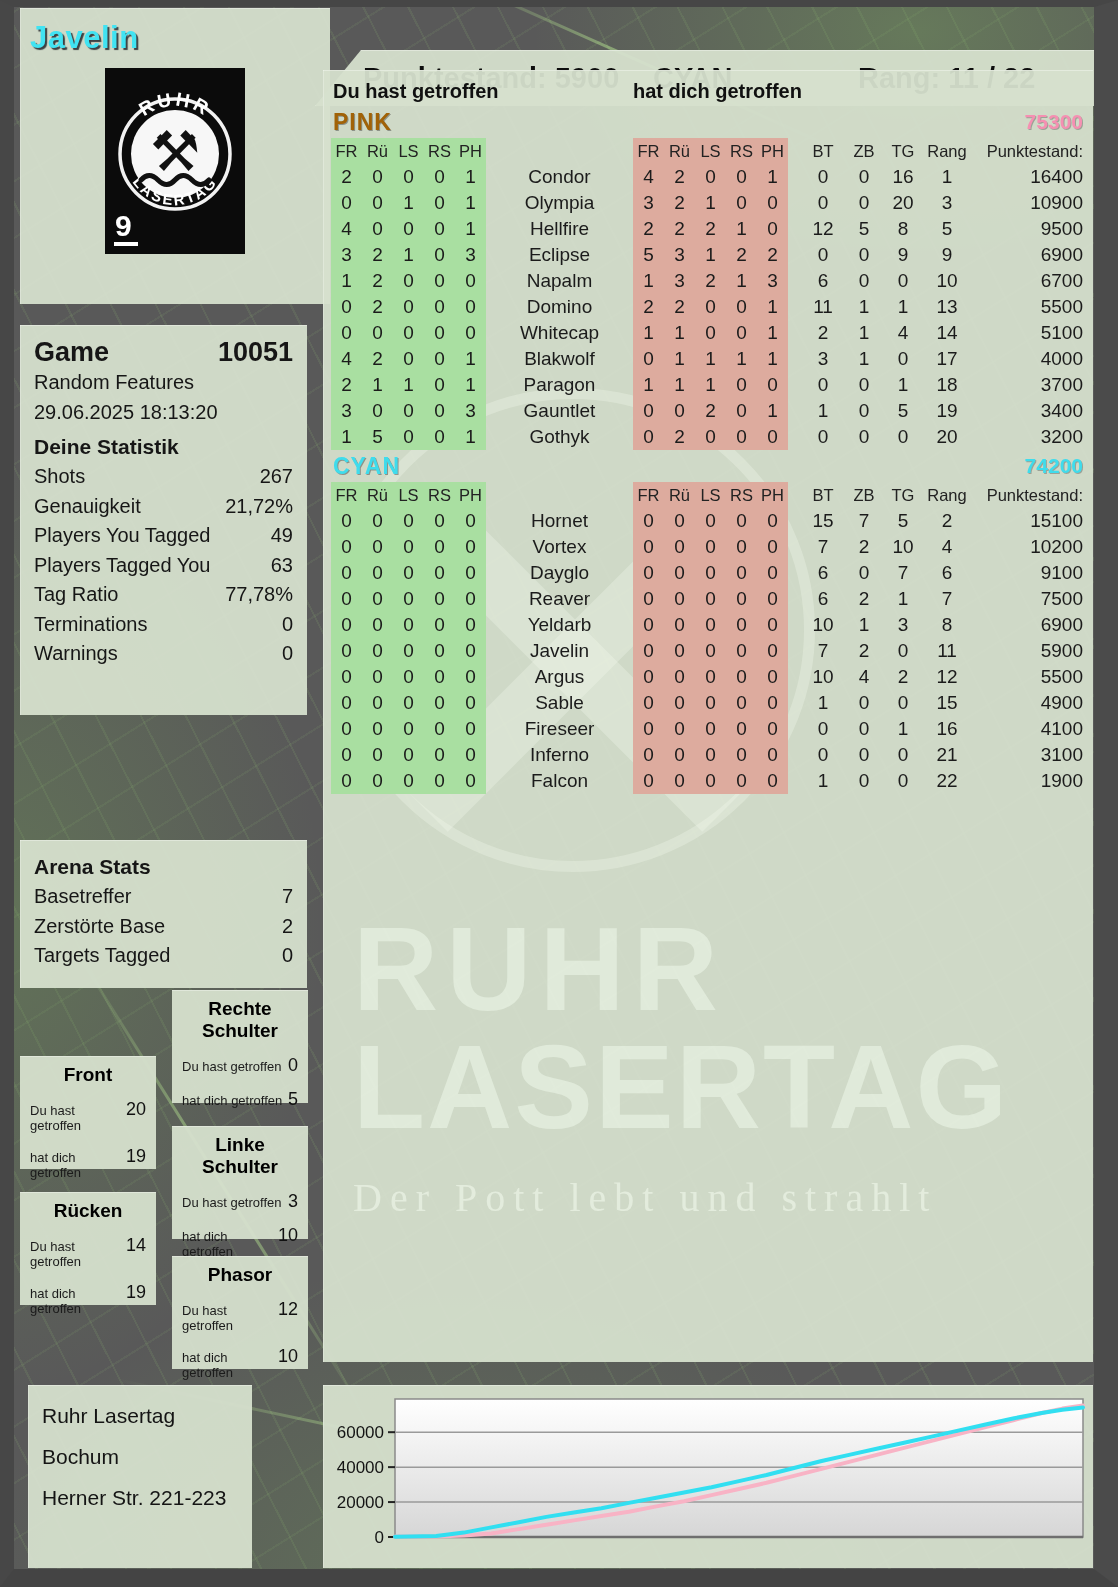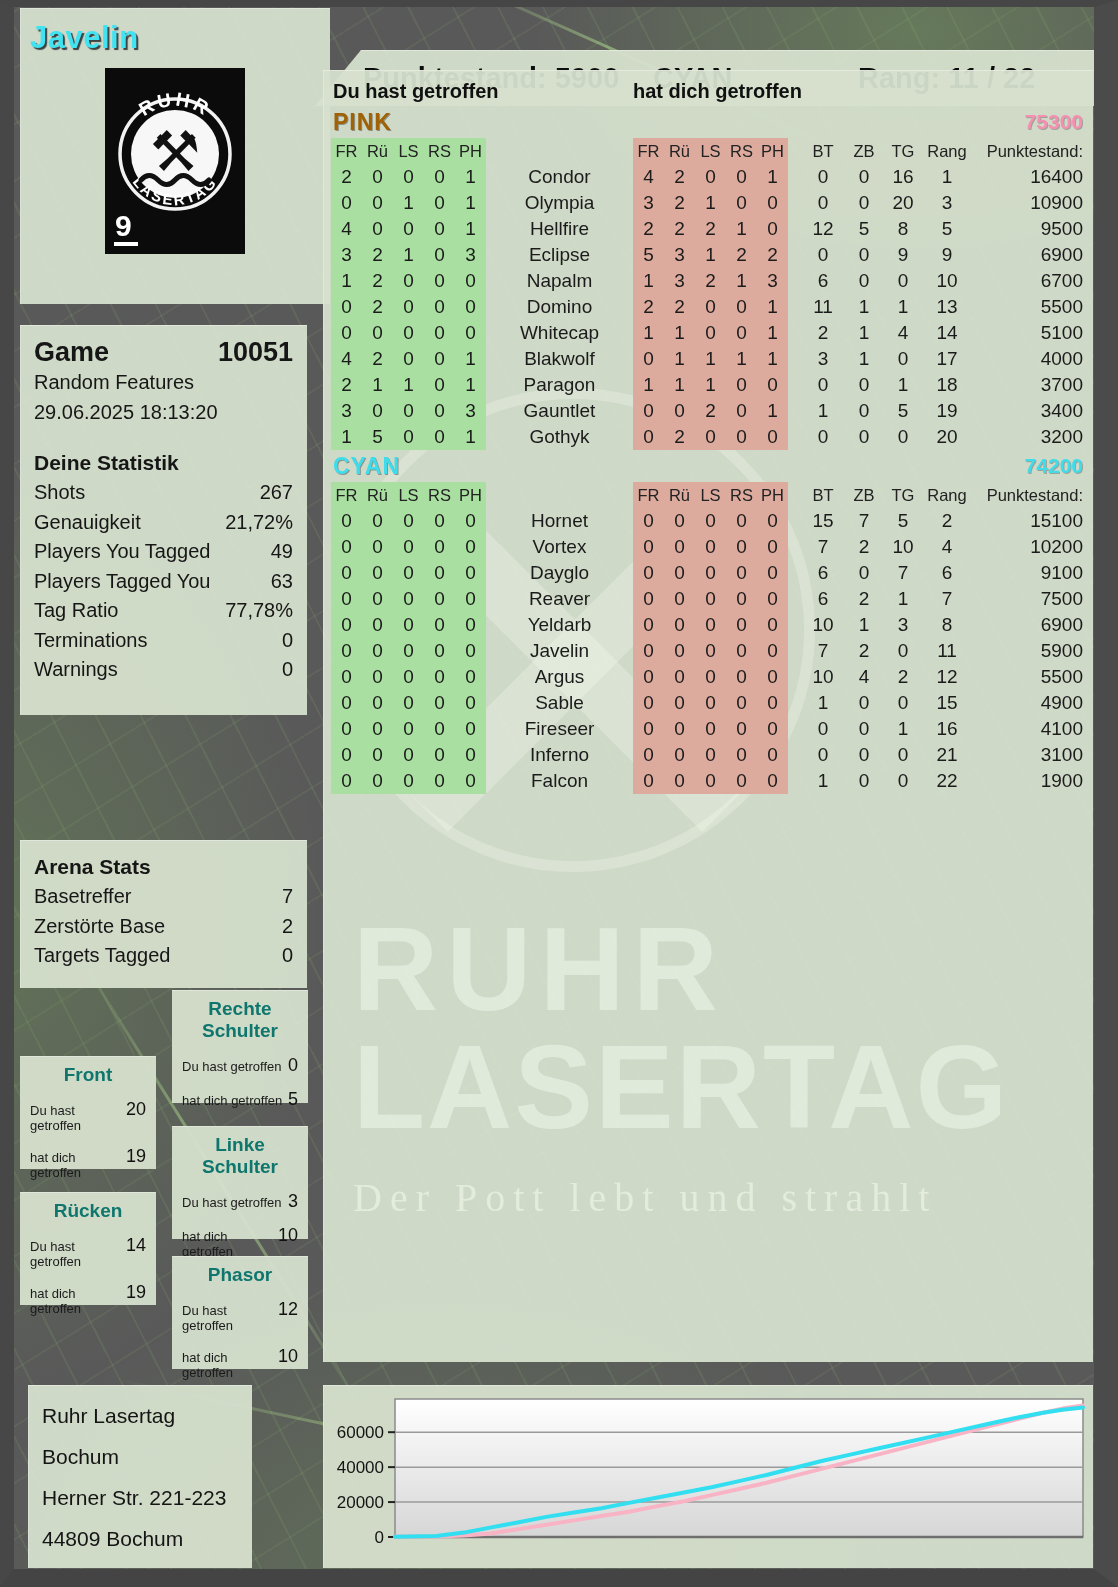--- a/index.html
+++ b/index.html
@@ -65,28 +65,28 @@
   .c.r{background:#ddab9e;}
   .c.pts{text-align:right;padding-right:2px;}
   .c.nm{overflow:hidden;}
 
   
   #panel-game{left:20px;top:325px;width:287px;height:390px;padding:12px 14px;}
   #panel-arena{left:20px;top:840px;width:287px;height:148px;padding:12px 14px;}
   .g-row{display:flex;justify-content:space-between;font-size:20px;line-height:30px;color:#161616;}
   .g-row.title{font-size:27px;font-weight:bold;}
   .g-line{font-size:20px;line-height:30px;}
-  .section-title{font-size:21px;font-weight:bold;line-height:30px;margin-top:21px;}
+  .section-title{font-size:21px;font-weight:bold;line-height:30px;margin-top:5px;}
   .stat-row{display:flex;justify-content:space-between;font-size:20px;line-height:29.5px;}
 
   
   .zone{position:absolute;width:136px;height:113px;background:rgba(214,224,206,0.95);z-index:2;
     box-sizing:border-box;padding:8px 10px 6px;
     box-shadow: inset 0 1px 0 rgba(255,255,255,.35);}
-  .ztitle{font-size:19px;font-weight:bold;text-align:center;color:#0f766e;}
+  .ztitle{font-size:19px;font-weight:bold;text-align:center;color:#000000;}
   .zrow{display:flex;justify-content:space-between;align-items:baseline;margin-top:13px;}
   .zlbl{font-size:13px;color:#1b1b1b;}
   .zval{font-size:18px;color:#111;}
   #zone-rechte{left:172px;top:990px;}
   #zone-front{left:20px;top:1056px;}
   #zone-linke{left:172px;top:1126px;}
   #zone-ruecken{left:20px;top:1192px;}
   #zone-phasor{left:172px;top:1256px;}
 
   
@@ -683,21 +683,20 @@
   </div>
   <div class="zrow">
     <span class="zlbl">hat dich getroffen</span>
     <span class="zval">10</span>
   </div>
 </div>
 
 <div class="panel" id="panel-address">
   <div class="addr-line">Ruhr Lasertag Bochum</div>
   <div class="addr-line">Herner Str. 221-223</div>
-  <div class="addr-line">44809 Bochum</div>
 </div>
 
 <div class="panel" id="panel-chart">
   <svg id="chart-svg" width="770" height="183">
     <defs>
       <linearGradient id="plotbg" x1="0" y1="0" x2="0" y2="1">
         <stop offset="0" stop-color="#ffffff"></stop>
         <stop offset="1" stop-color="#d6d6d6"></stop>
       </linearGradient>
     </defs>

